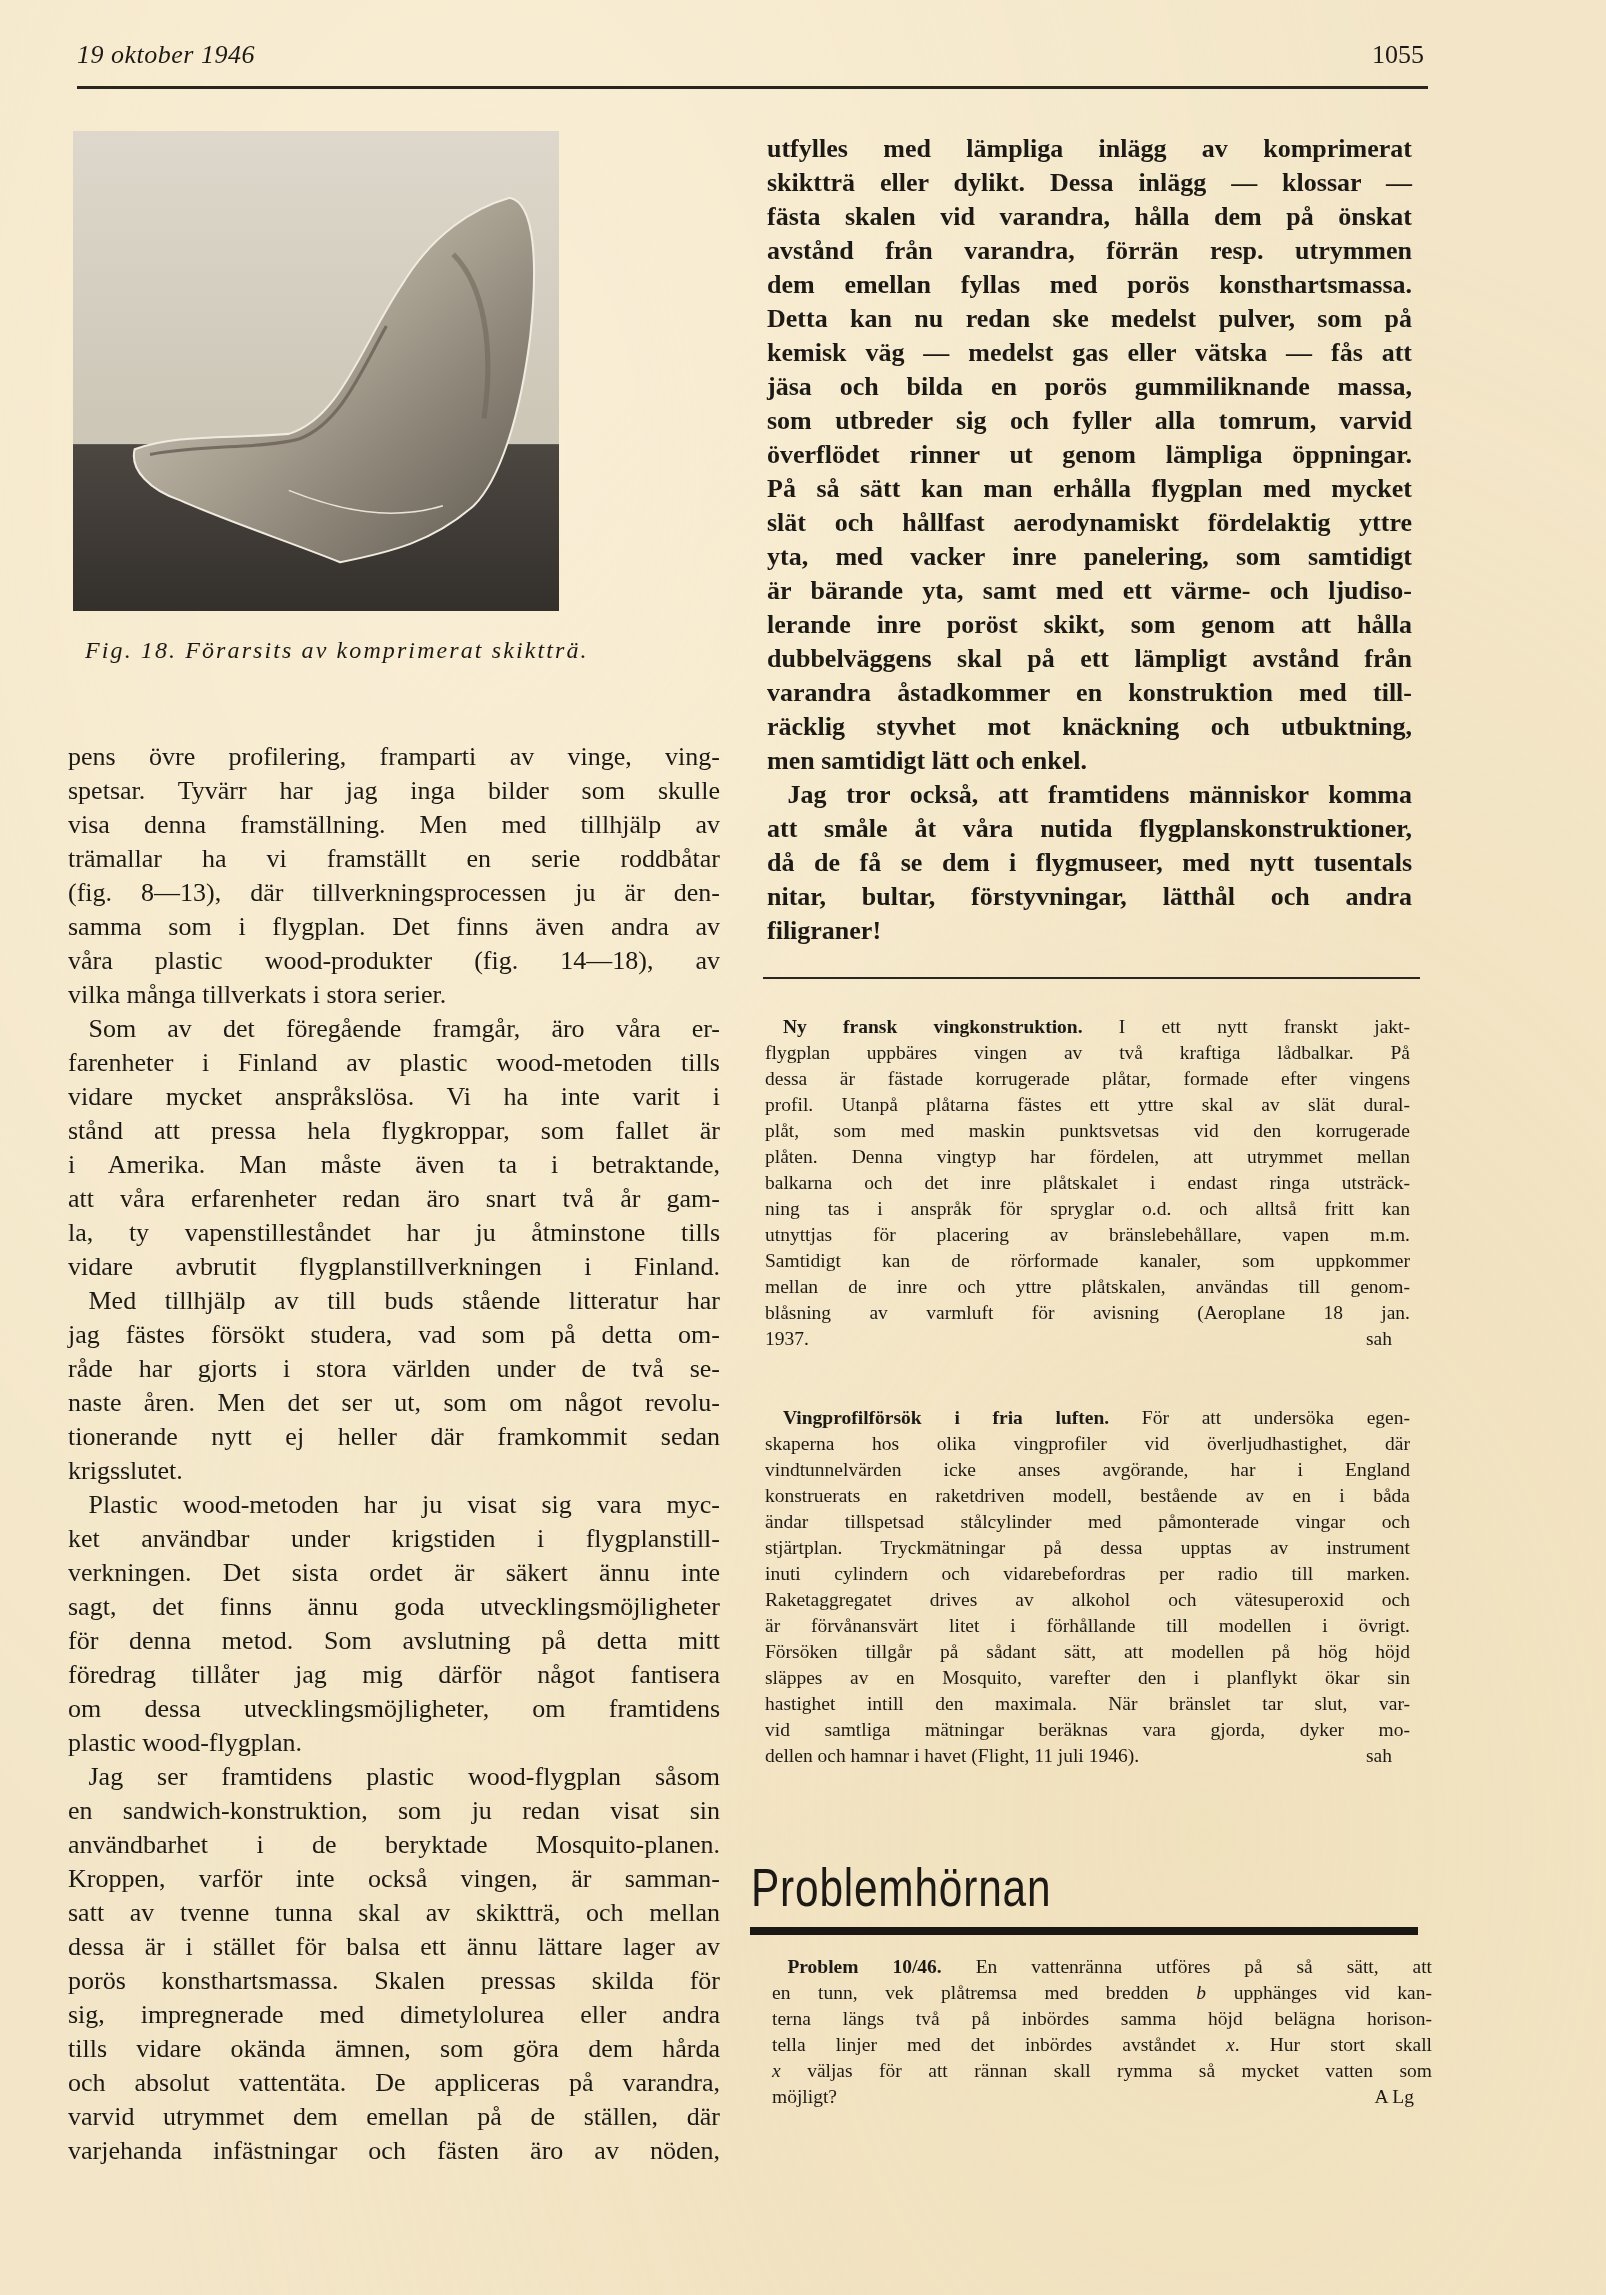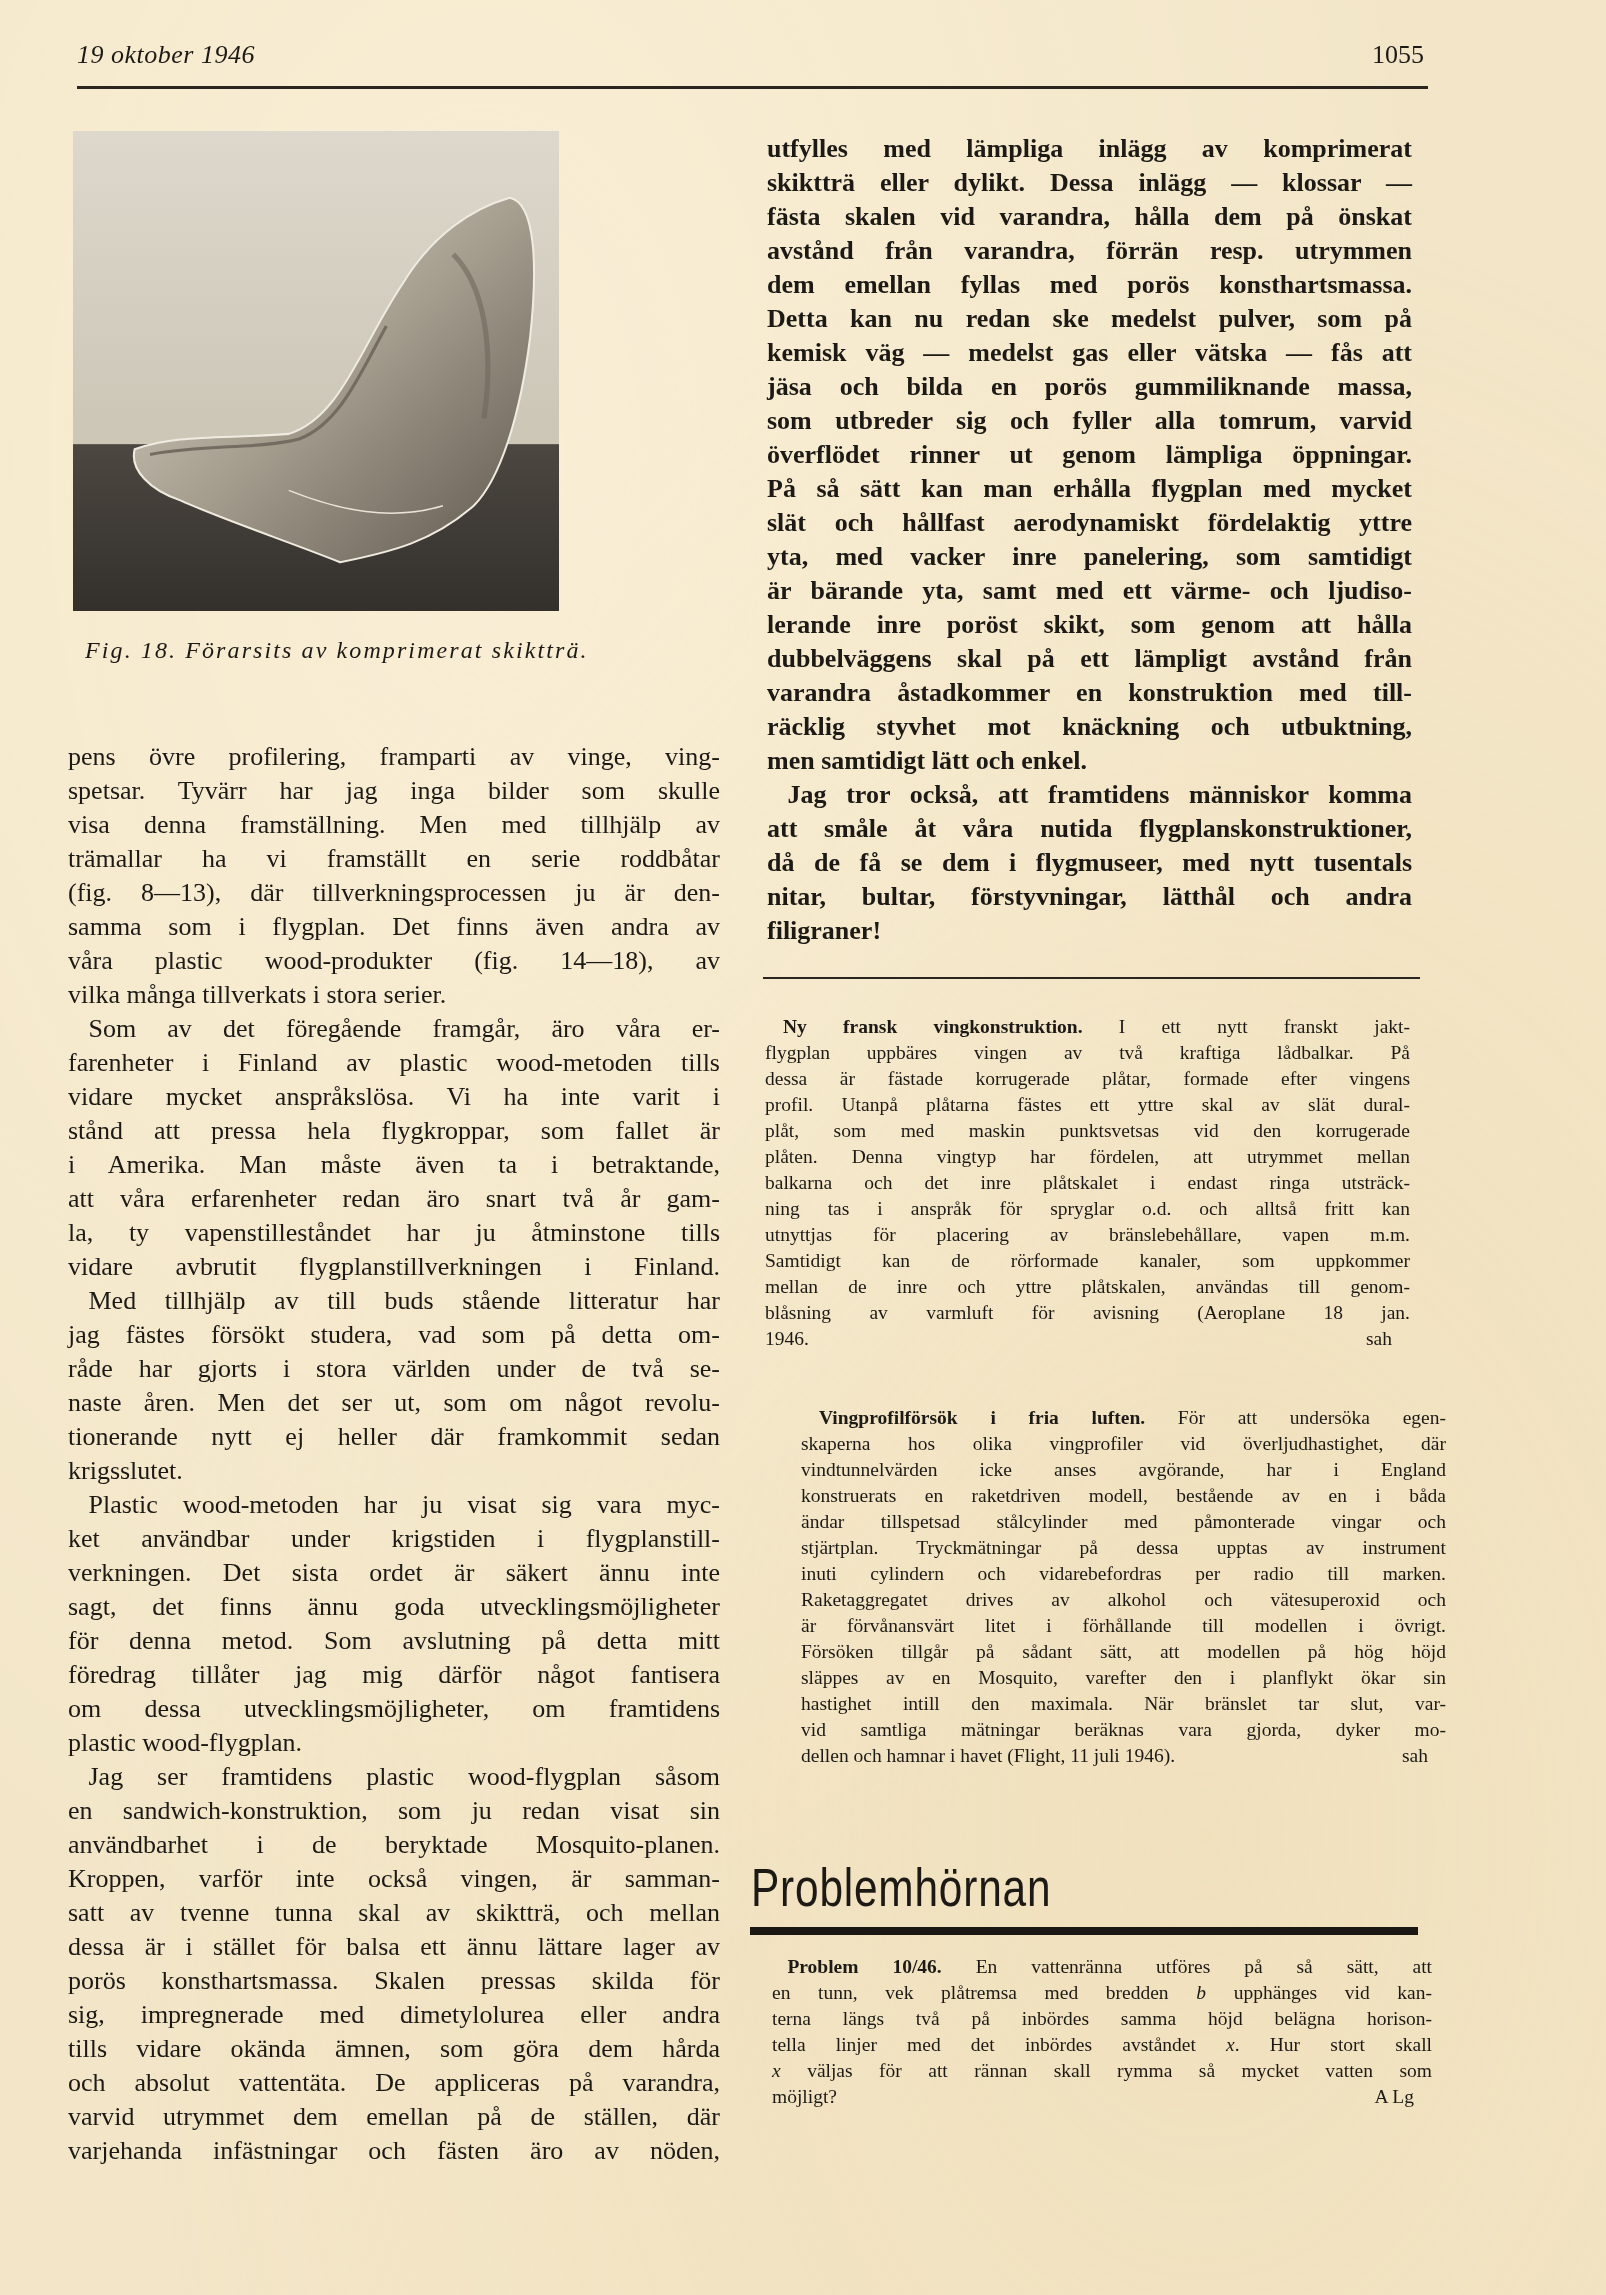--- a/index.html
+++ b/index.html
@@ -30,21 +30,21 @@
   .col-large { font-size: 26px; line-height: 34px; }
   .line { display: block; text-align: justify; text-align-last: justify; white-space: nowrap; overflow: visible; }
   .line.last { text-align-last: left; }
   #left-col { left: 68px; top: 740px; width: 652px; }
   #right-col-top { left: 767px; top: 132px; width: 645px; font-weight: bold; }
 
   #right-rule { left: 763px; top: 977px; width: 657px; height: 2.1px; background: #2b2520; }
 
   .col-small { font-size: 19.5px; line-height: 26px; }
   #news1 { left: 765px; top: 1014px; width: 645px; }
-  #news2 { left: 765px; top: 1405px; width: 645px; margin-left: 36px; }
+  #news2 { left: 765px; top: 1405px; width: 645px; }
   .lead-bold { font-weight: bold; }
   .signature { }
   .sig-line { display: flex; justify-content: space-between; padding-right: 18px; }
 
   #problem-heading { left: 751px; top: 1857px; font-family: "Liberation Sans Narrow", "Liberation Sans", sans-serif;
     font-size: 53px; font-weight: normal; transform: scaleX(0.8); transform-origin: left center; letter-spacing: 1px; }
   #problem-rule { left: 750px; top: 1927px; width: 668px; height: 7.7px; background: #1a1714; }
   #problem { left: 772px; top: 1942px; width: 660px; }
   .math { font-style: italic; }
 </style>
@@ -163,21 +163,21 @@
   <span class="line">profil. Utanpå plåtarna fästes ett yttre skal av slät dural-</span>
   <span class="line">plåt, som med maskin punktsvetsas vid den korrugerade</span>
   <span class="line">plåten. Denna vingtyp har fördelen, att utrymmet mellan</span>
   <span class="line">balkarna och det inre plåtskalet i endast ringa utsträck-</span>
   <span class="line">ning tas i anspråk för spryglar o.d. och alltså fritt kan</span>
   <span class="line">utnyttjas för placering av bränslebehållare, vapen m.m.</span>
   <span class="line">Samtidigt kan de rörformade kanaler, som uppkommer</span>
   <span class="line">mellan de inre och yttre plåtskalen, användas till genom-</span>
   <span class="line">blåsning av varmluft för avisning (Aeroplane 18 jan.</span>
   <span class="sig-line">
-    <span>1946.</span>
+    <span>1937.</span>
     <span class="signature">sah</span>
   </span>
 </div>
 
 <div class="col col-small" id="news2">
   <span class="line" style="padding-left:18px;box-sizing:border-box"><b class="lead-bold">Vingprofilförsök i fria luften.</b><span> För att undersöka egen-</span></span>
   <span class="line">skaperna hos olika vingprofiler vid överljudhastighet, där</span>
   <span class="line">vindtunnelvärden icke anses avgörande, har i England</span>
   <span class="line">konstruerats en raketdriven modell, bestående av en i båda</span>
   <span class="line">ändar tillspetsad stålcylinder med påmonterade vingar och</span>

